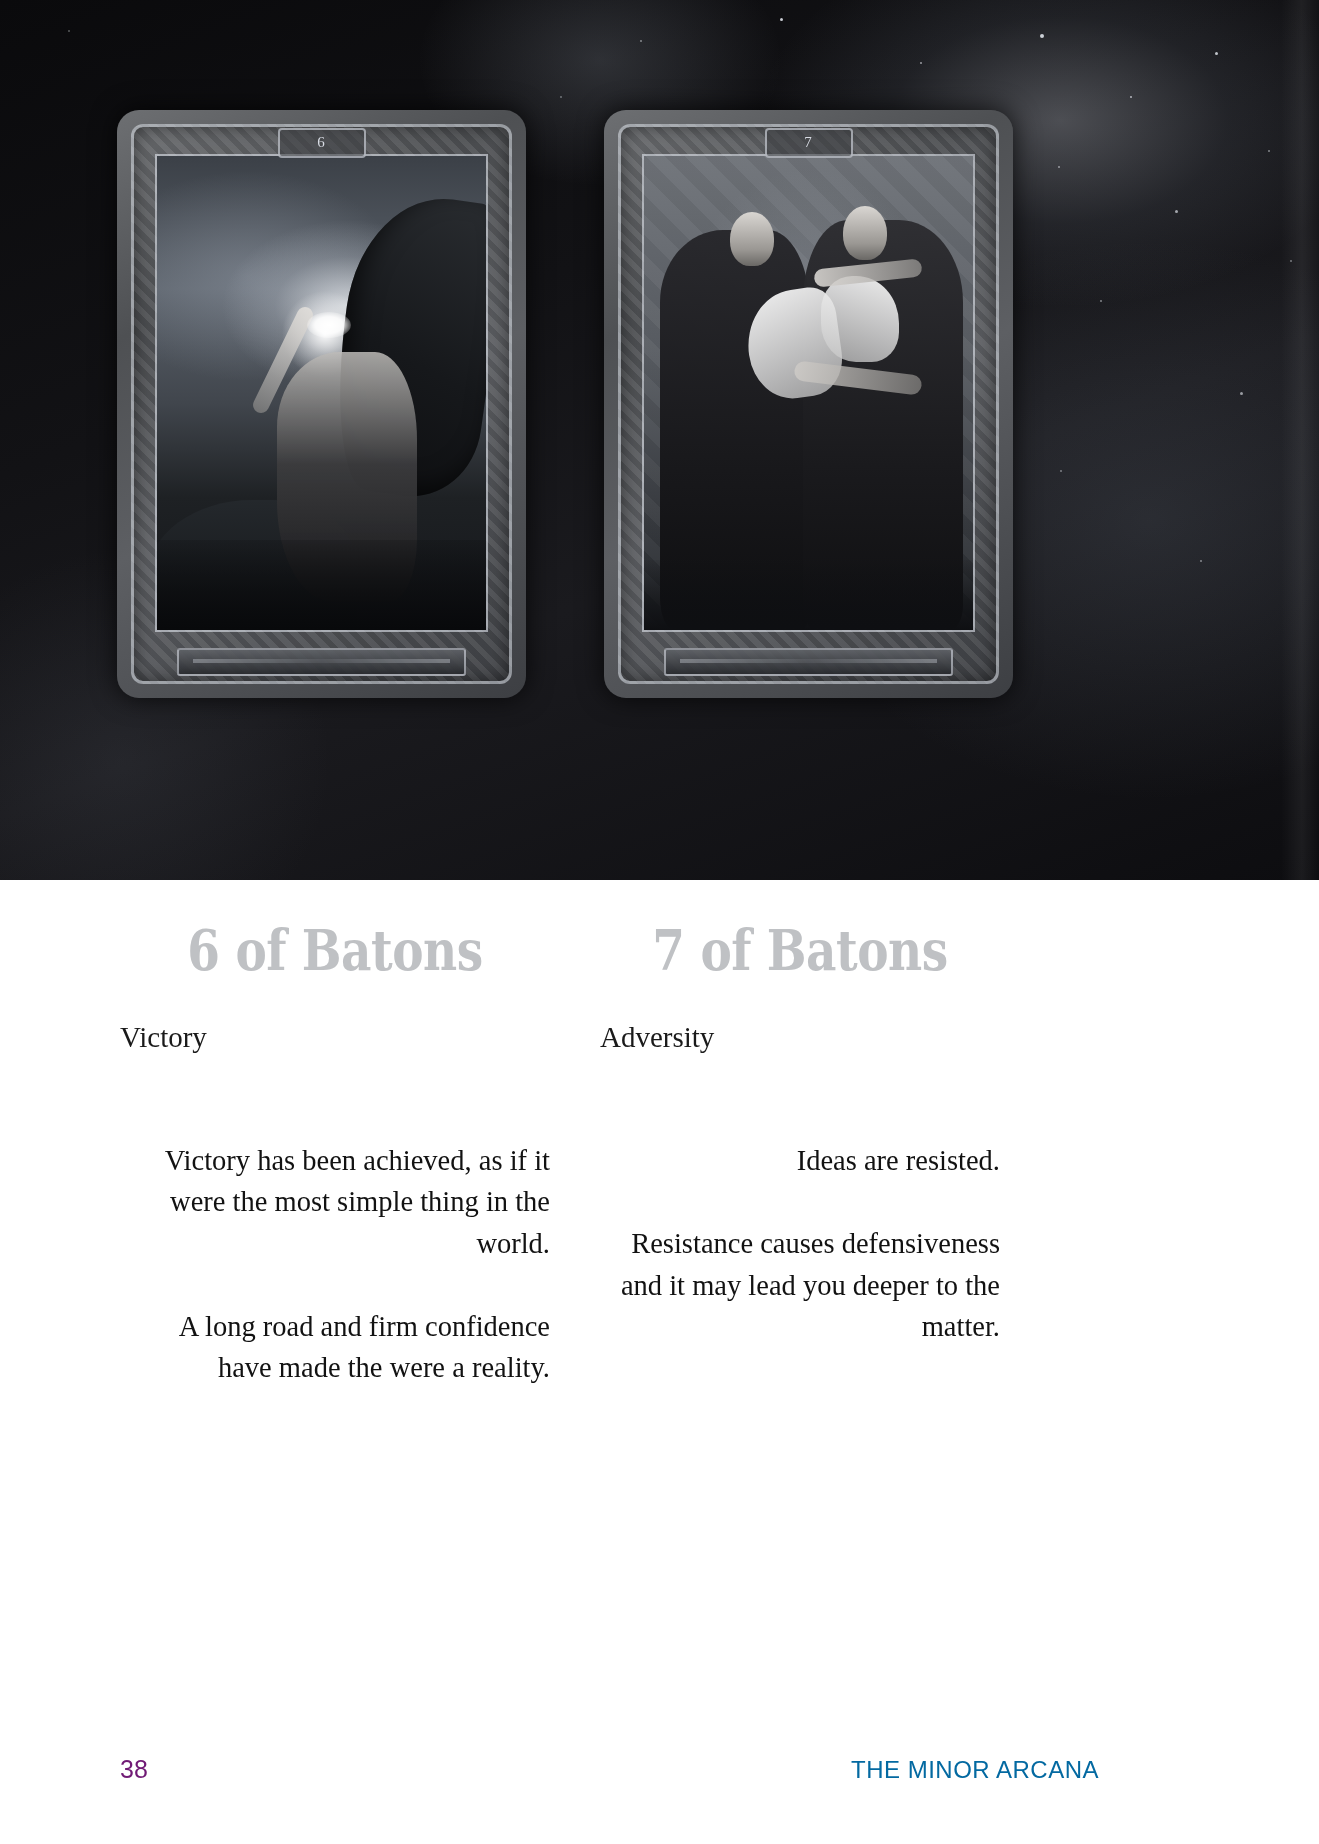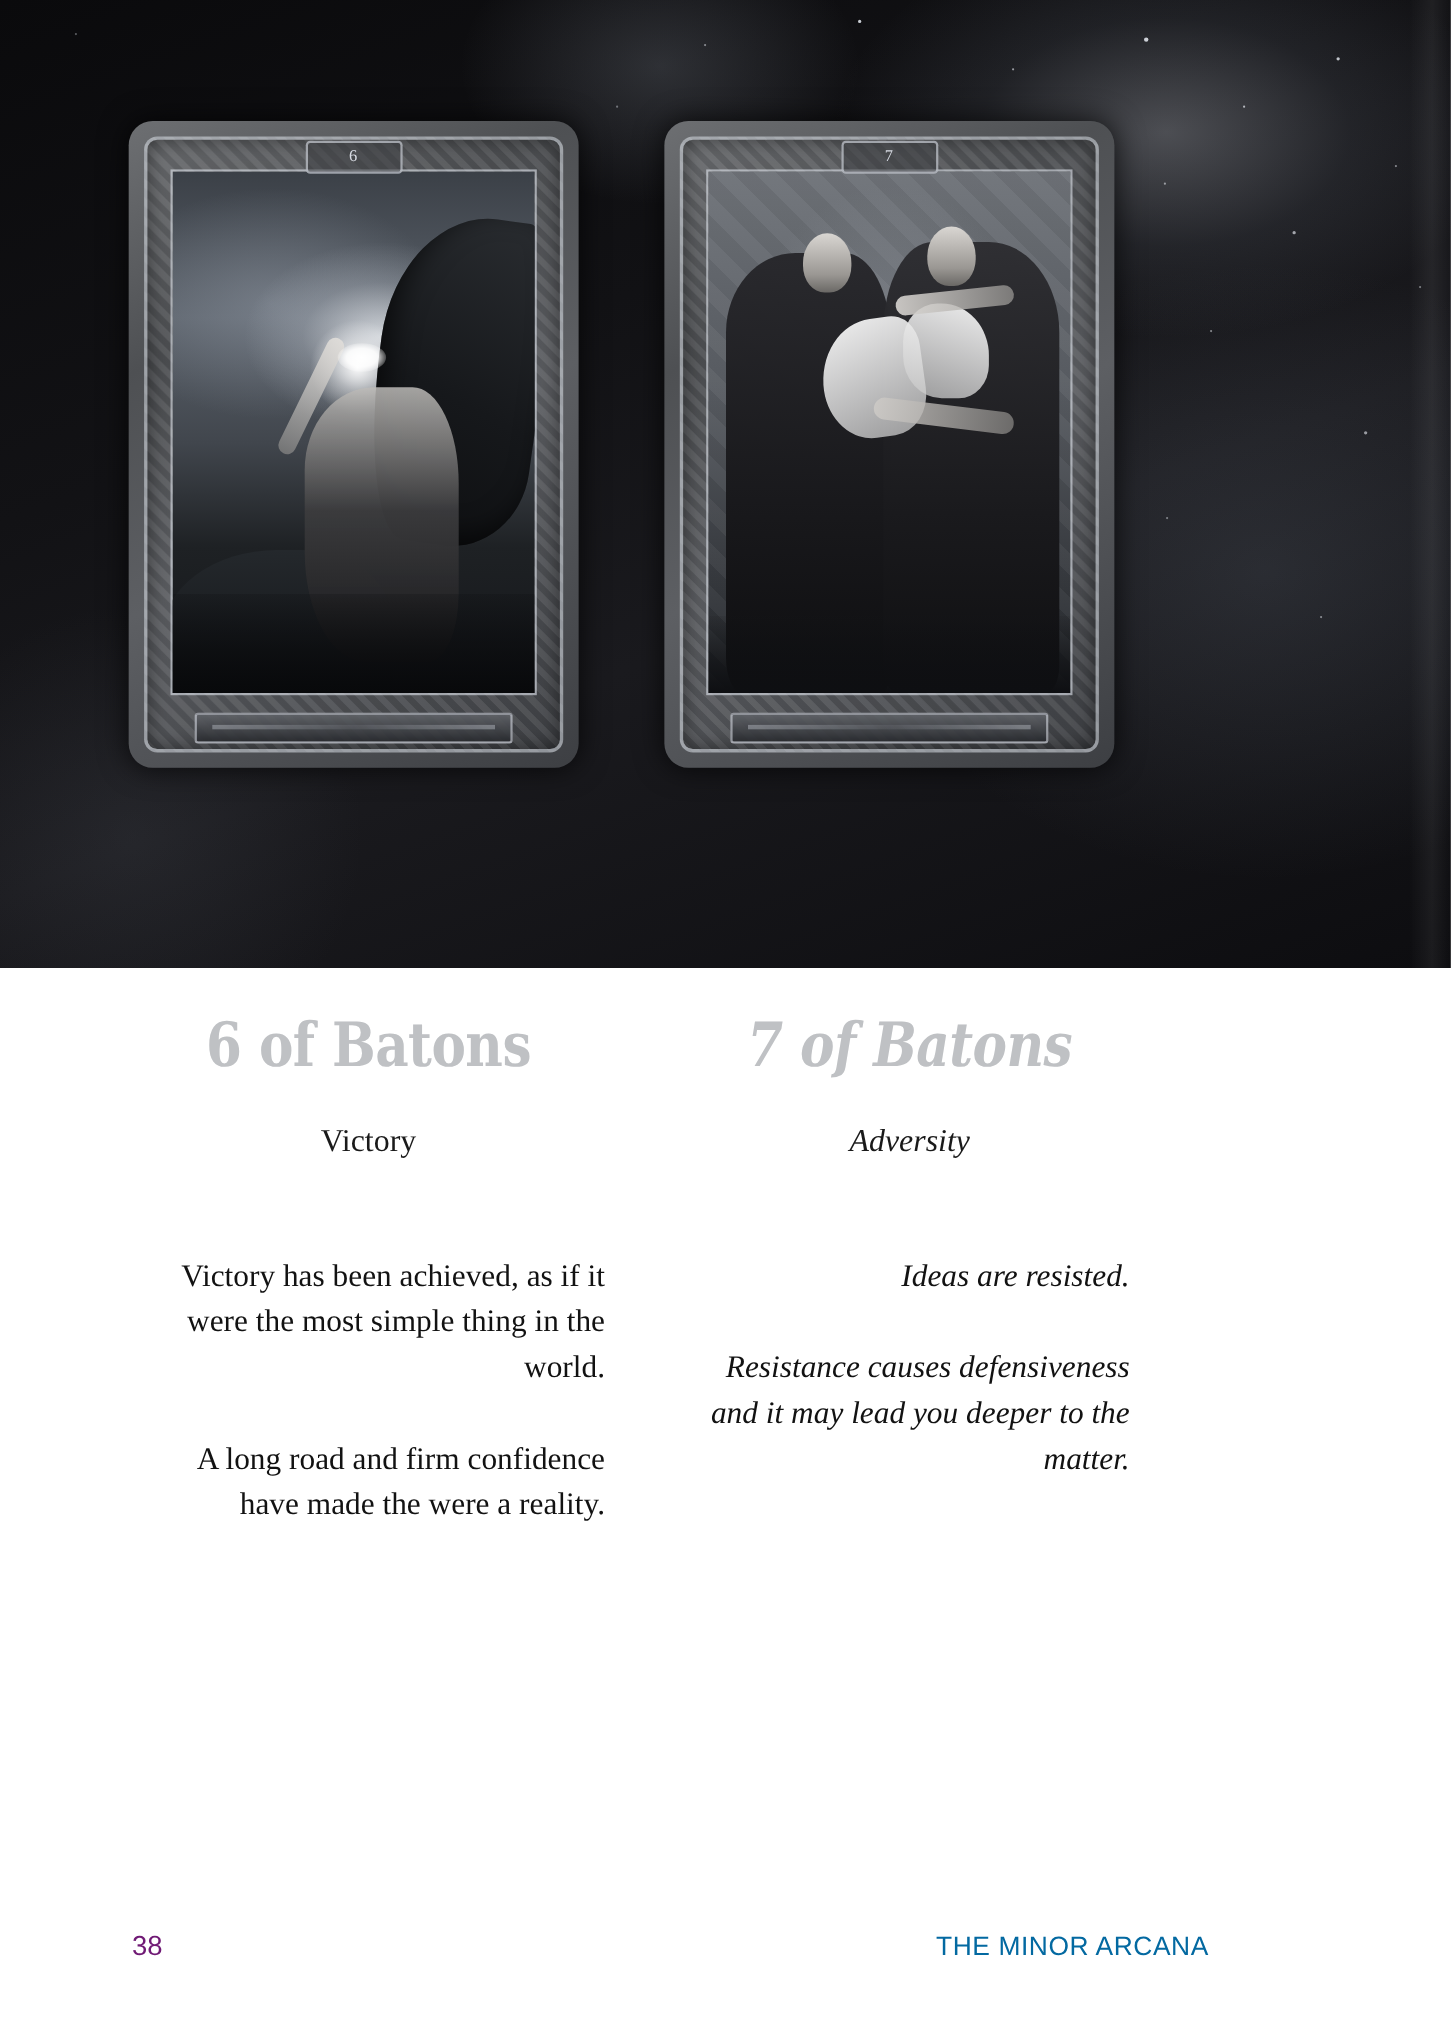--- a/index.html
+++ b/index.html
@@ -275,39 +275,39 @@
     left: 0;
     width: 1229px;
     height: 964px;
     background: #ffffff;
   }
   .col {
     position: absolute;
     top: 0;
   }
   .col.left { left: 120px; width: 430px; }
-  .col.right { left: 627px; width: 400px; font-style: italic; }
+  .col.right { left: 600px; width: 400px; }
 
   .card-title {
     font-family: "DejaVu Serif", serif;
     font-weight: bold;
     font-size: 47px;
     color: #bfc1c4;
     letter-spacing: -0.5px;
     text-align: center;
     margin: 38px 0 0 0;
     white-space: nowrap;
     transform: scaleY(1.18);
     transform-origin: top center;
   }
   .card-subtitle {
     font-family: "Liberation Serif", serif;
     font-size: 29px;
     color: #1a1a1a;
-    text-align: center;
+    text-align: left;
     margin-top: 48px;
   }
   .para {
     font-family: "Liberation Serif", serif;
     font-size: 28.5px;
     line-height: 1.45;
     color: #121212;
     margin: 0;
     text-align: right;
   }

